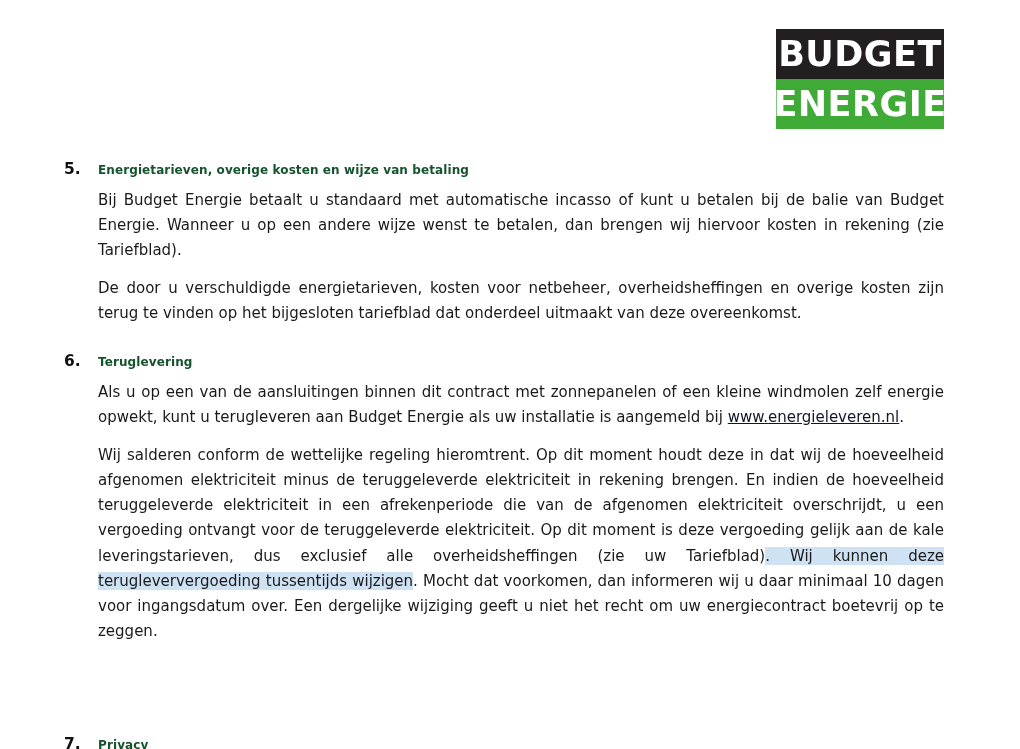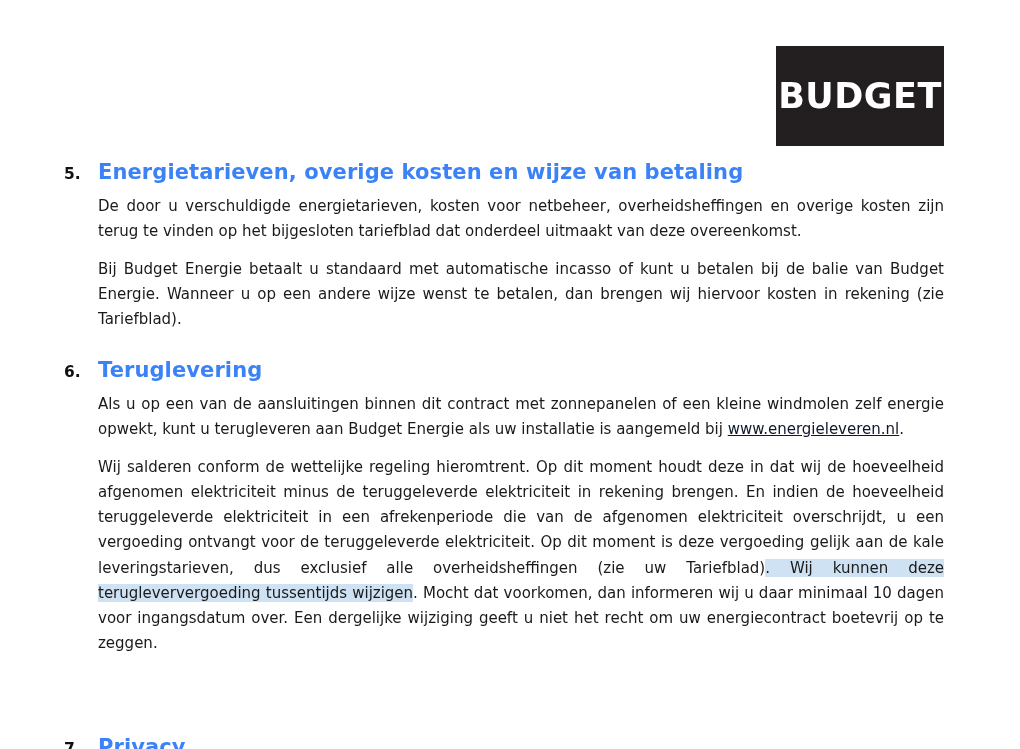--- a/index.html
+++ b/index.html
@@ -18,21 +18,21 @@
   .page {
     position: relative;
     width: 1020px;
     height: 749px;
     background: #ffffff;
   }
 
   
   .logo {
     position: absolute;
-    top: 46px;
+    top: 29px;
     left: 776px;
     width: 168px;
     height: 100px;
     display: flex;
     flex-direction: column;
   }
   .logo-row {
     flex: 1;
     display: flex;
     align-items: center;
@@ -71,23 +71,23 @@
     margin-bottom: 10px;
   }
   .sec-num {
     width: 34px;
     flex: 0 0 34px;
     font-size: 15.5px;
     font-weight: bold;
     color: #111;
   }
   .sec-title {
-    font-size: 21px;
+    font-size: 12px;
     font-weight: bold;
-    color: #3b82f6;
+    color: #14532d;
     letter-spacing: 0.1px;
   }
 
   .para {
     margin-left: 34px;
     font-size: 15px;
     line-height: 1.67;
     text-align: justify;
     color: #1a1a1a;
     margin-bottom: 13px;
@@ -118,31 +118,32 @@
     margin: 0;
   }
 </style>
 </head>
 <body>
 
 <div class="page">
 
   <div class="logo">
     <div class="logo-row budget">BUDGET</div>
+    <div class="logo-row energie">ENERGIE</div>
   </div>
 
   <div class="doc">
 
     <div class="section">
       <div class="sec-head">
         <div class="sec-num">5.</div>
         <div class="sec-title">Energietarieven, overige kosten en wijze van betaling</div>
       </div>
+      <div class="para">Bij Budget Energie betaalt u standaard met automatische incasso of kunt u betalen bij de balie van Budget Energie. Wanneer u op een andere wijze wenst te betalen, dan brengen wij hiervoor kosten in rekening (zie Tariefblad).</div>
       <div class="para">De door u verschuldigde energietarieven, kosten voor netbeheer, overheidsheffingen en overige kosten zijn terug te vinden op het bijgesloten tariefblad dat onderdeel uitmaakt van deze overeenkomst.</div>
-      <div class="para">Bij Budget Energie betaalt u standaard met automatische incasso of kunt u betalen bij de balie van Budget Energie. Wanneer u op een andere wijze wenst te betalen, dan brengen wij hiervoor kosten in rekening (zie Tariefblad).</div>
     </div>
 
     <div class="section" style="margin-top:26px;">
       <div class="sec-head">
         <div class="sec-num">6.</div>
         <div class="sec-title">Teruglevering</div>
       </div>
 
       <div class="para"><span>Als u op een van de aansluitingen binnen dit contract met zonnepanelen of een kleine windmolen zelf energie opwekt, kunt u terugleveren aan Budget Energie als uw installatie is aangemeld bij </span><a class="link" href="#">www.energieleveren.nl</a><span>.</span></div>
 

